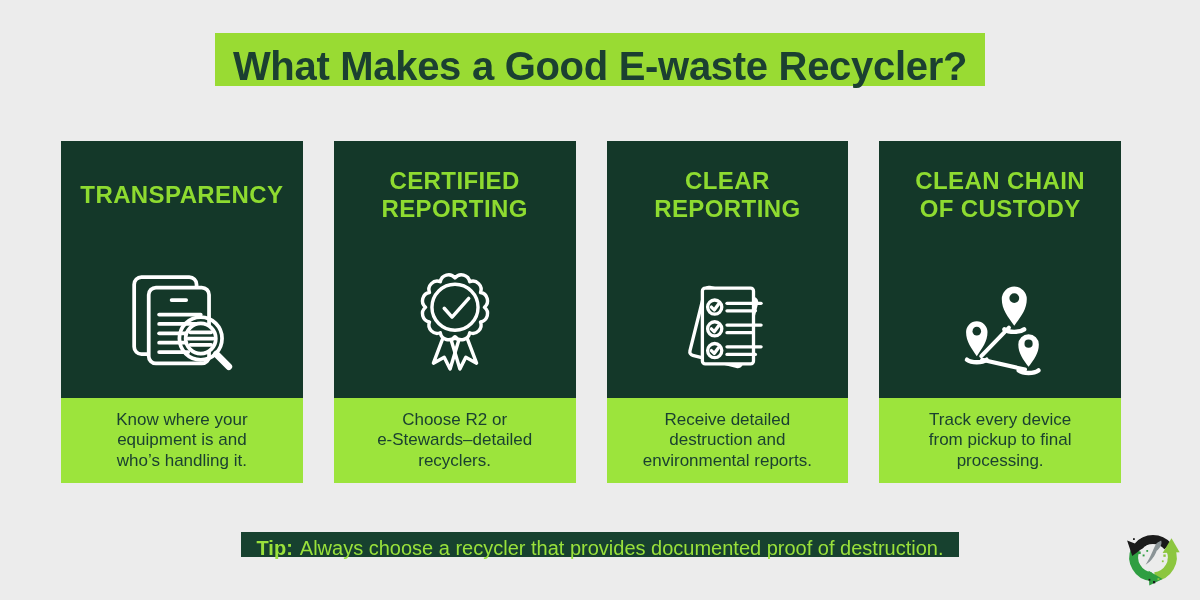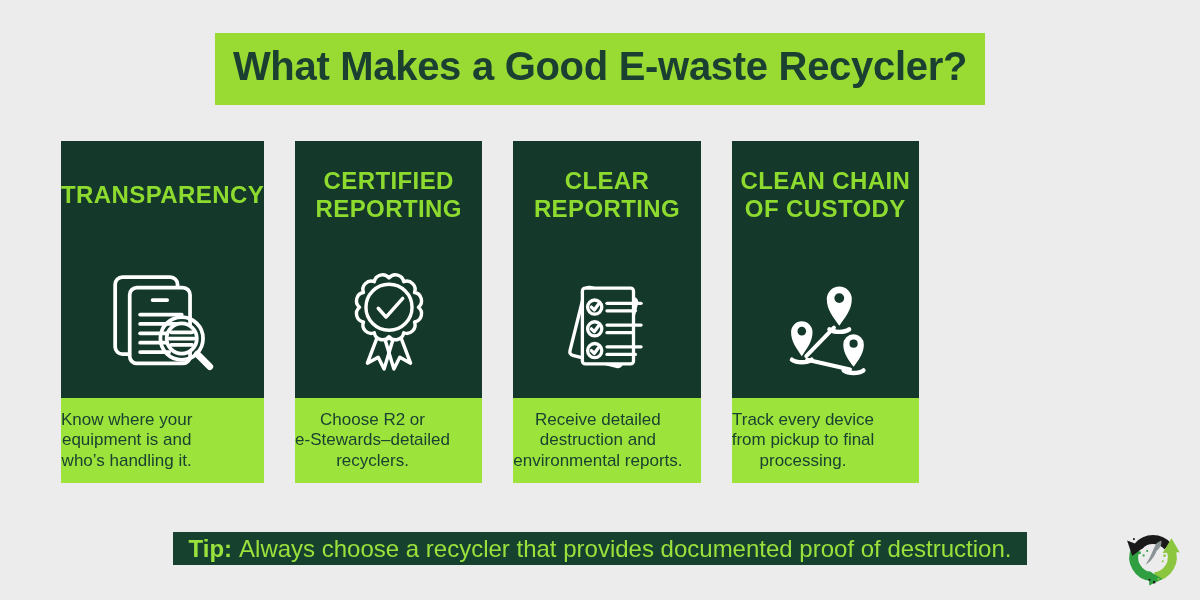--- a/index.html
+++ b/index.html
@@ -1,40 +1,40 @@
 <!DOCTYPE html>
 <html><head>
 <meta charset="utf-8">
 <style>
   html,body{margin:0;padding:0;background:#ECECEC;}
   .stage{position:relative;width:1200px;height:600px;background:#ECECEC;overflow:hidden;
          font-family:"Liberation Sans",sans-serif;}
 
   
   .title-wrap{position:absolute;top:33px;left:0;width:100%;text-align:center;}
-  .title-bar{display:inline-block;height:72px;line-height:67px;padding:0 18px;background:#99DB33;}
+  .title-bar{display:inline-block;height:53px;line-height:67px;padding:0 18px;background:#99DB33;}
   .title-bar h1{display:inline;font-size:40px;font-weight:800;color:#1B4031;letter-spacing:-0.3px;margin:0;}
 
   
-  .cards{position:absolute;left:61px;top:141px;width:858px;height:342px;display:flex;gap:31px;}
+  .cards{position:absolute;left:61px;top:141px;width:1060px;height:342px;display:flex;gap:31px;}
   .card{flex:1;display:flex;flex-direction:column;}
   .card-top{height:257px;background:#143829;display:flex;flex-direction:column;align-items:center;}
   .card-heading{margin-top:26px;height:56px;display:flex;align-items:center;justify-content:center;
                 text-align:center;font-size:24px;font-weight:800;line-height:1.16;color:#8EDB30;
                 letter-spacing:0.4px;white-space:pre-line;}
   .card-icon{margin-top:auto;margin-bottom:22px;}
   .card-icon svg{display:block;}
-  .card-bottom{height:85px;background:#9CE43C;display:flex;align-items:center;justify-content:flex-start;}
+  .card-bottom{height:85px;background:#9CE43C;display:flex;align-items:center;justify-content:center;}
   .card-body{max-width:225px;text-align:center;font-size:17px;font-weight:500;color:#1B4130;
              line-height:1.18;white-space:pre-line;}
 
   
   .tip-wrap{position:absolute;top:532px;left:0;width:100%;text-align:center;}
-  .tip-bar{display:inline-block;height:33px;line-height:33px;padding:0 16px;background:#17412F;
-           font-size:24px;color:#99E13B;}
+  .tip-bar{display:inline-block;height:25px;line-height:33px;padding:0 16px;background:#17412F;
+           font-size:20px;color:#99E13B;}
   .tip-bar b{font-weight:800;margin-right:7px;}
 
   
   .logo{position:absolute;left:1116px;top:513px;width:74px;height:80px;}
   .logo svg{display:block;width:100%;height:100%;}
 </style>
 </head>
 <body>
 
 <div class="stage">

